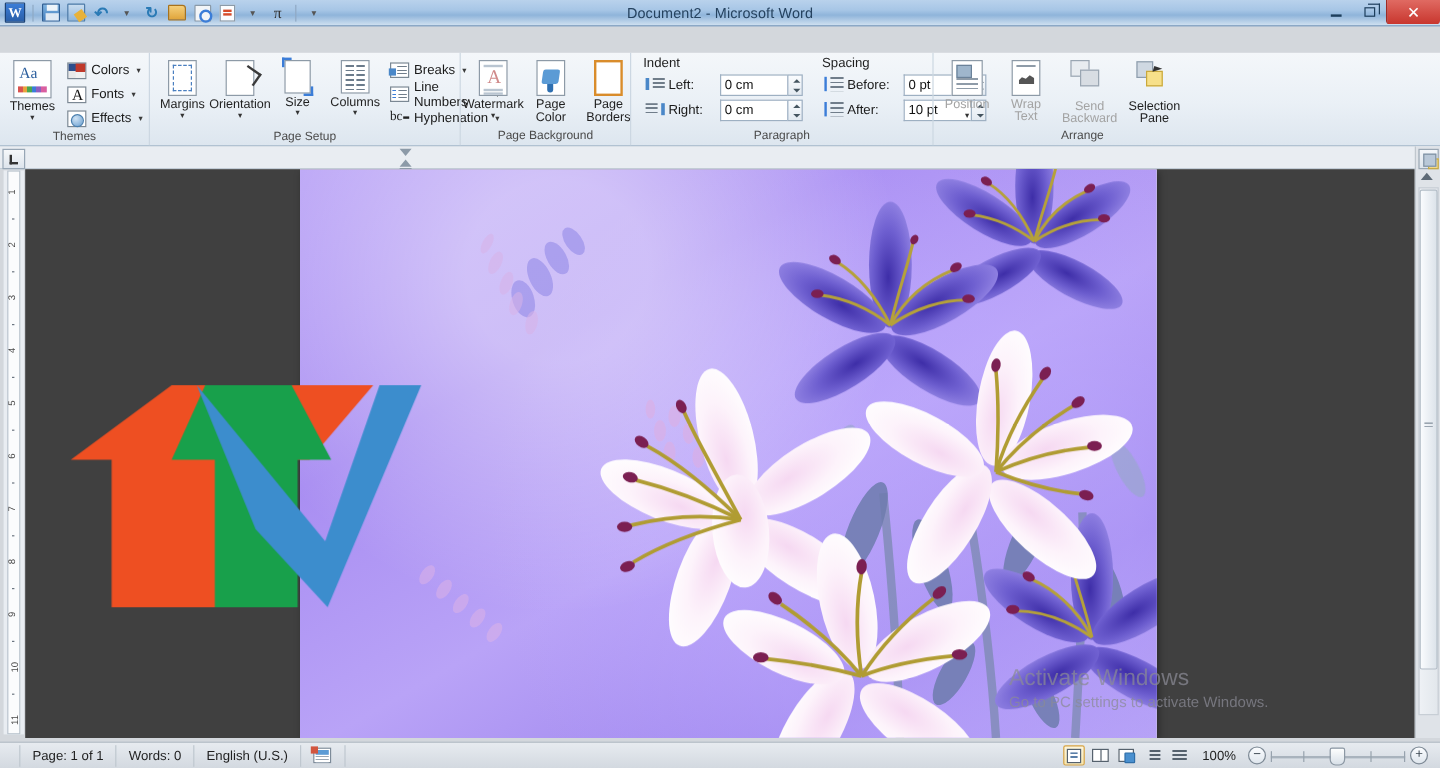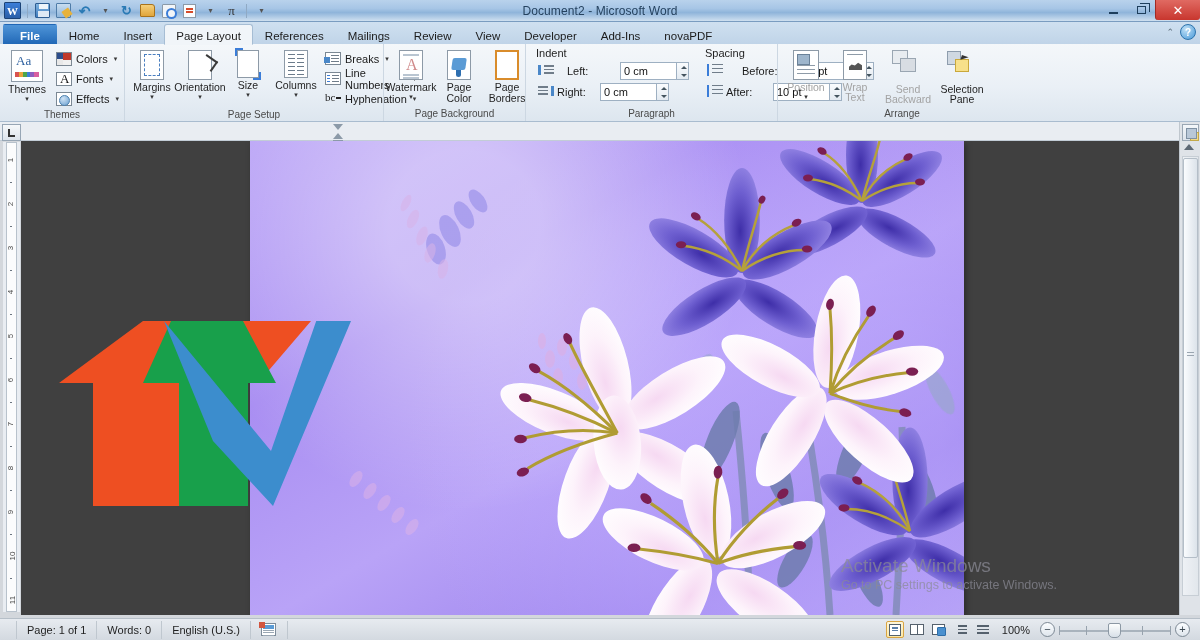--- a/index.html
+++ b/index.html
@@ -346,37 +346,20 @@
     <div class="title-text">Document2 - Microsoft Word</div>
     <div class="winbtns">
       <div class="wbtn min"></div>
       <div class="wbtn max">
           <span class="sq"></span>
         </div>
       <div class="wbtn close">✕</div>
     </div>
   </div>
 
-  <div class="tabstrip">
-    <div class="tab file">File</div>
-    <div class="tab">Home</div>
-    <div class="tab">Insert</div>
-    <div class="tab active">Page Layout</div>
-    <div class="tab">References</div>
-    <div class="tab">Mailings</div>
-    <div class="tab">Review</div>
-    <div class="tab">View</div>
-    <div class="tab">Developer</div>
-    <div class="tab">Add-Ins</div>
-    <div class="tab">novaPDF</div>
-    <div class="tabright">
-      <div class="collapse-arrow">⌃</div>
-      <div class="helpbtn">?</div>
-    </div>
-  </div>
 
   <div class="ribbon">
 
     <div class="rgroup" style="width:124px">
       <div class="rg-body">
         <div class="bigbtn" style="width:54px">
           <div class="ico ic-themes"></div>
           <div class="lbl">Themes</div>
           <div class="car">▾</div>
         </div>
@@ -460,21 +443,21 @@
           <div class="lbl" style="white-space:normal">Page Borders</div>
         </div>
       </div>
       <div class="rg-label">Page Background</div>
     </div>
 
     <div class="rgroup" style="width:252px">
       <div class="rg-body" style="gap:10px;padding-left:4px;">
         <div>
           <div class="grp-sublabel">Indent</div>
-          <div class="smallrow" style="gap:13px">
+          <div class="smallrow" style="gap:3px">
             <span class="sico ic-indl"></span>
             <span class="field-lbl">Left:</span>
             <span class="spin">
               <span class="numbox">0 cm</span>
               <span class="spinbtns">
                 <span class="spb up"></span>
                 <span class="spb dn"></span>
               </span>
             </span>
           </div>
@@ -485,21 +468,21 @@
               <span class="numbox">0 cm</span>
               <span class="spinbtns">
                 <span class="spb up"></span>
                 <span class="spb dn"></span>
               </span>
             </span>
           </div>
         </div>
         <div>
           <div class="grp-sublabel">Spacing</div>
-          <div class="smallrow" style="gap:19px">
+          <div class="smallrow" style="gap:3px">
             <span class="sico ic-spb"></span>
             <span class="field-lbl" style="width:44px">Before:</span>
             <span class="spin">
               <span class="numbox">0 pt</span>
               <span class="spinbtns">
                 <span class="spb up"></span>
                 <span class="spb dn"></span>
               </span>
             </span>
           </div>

